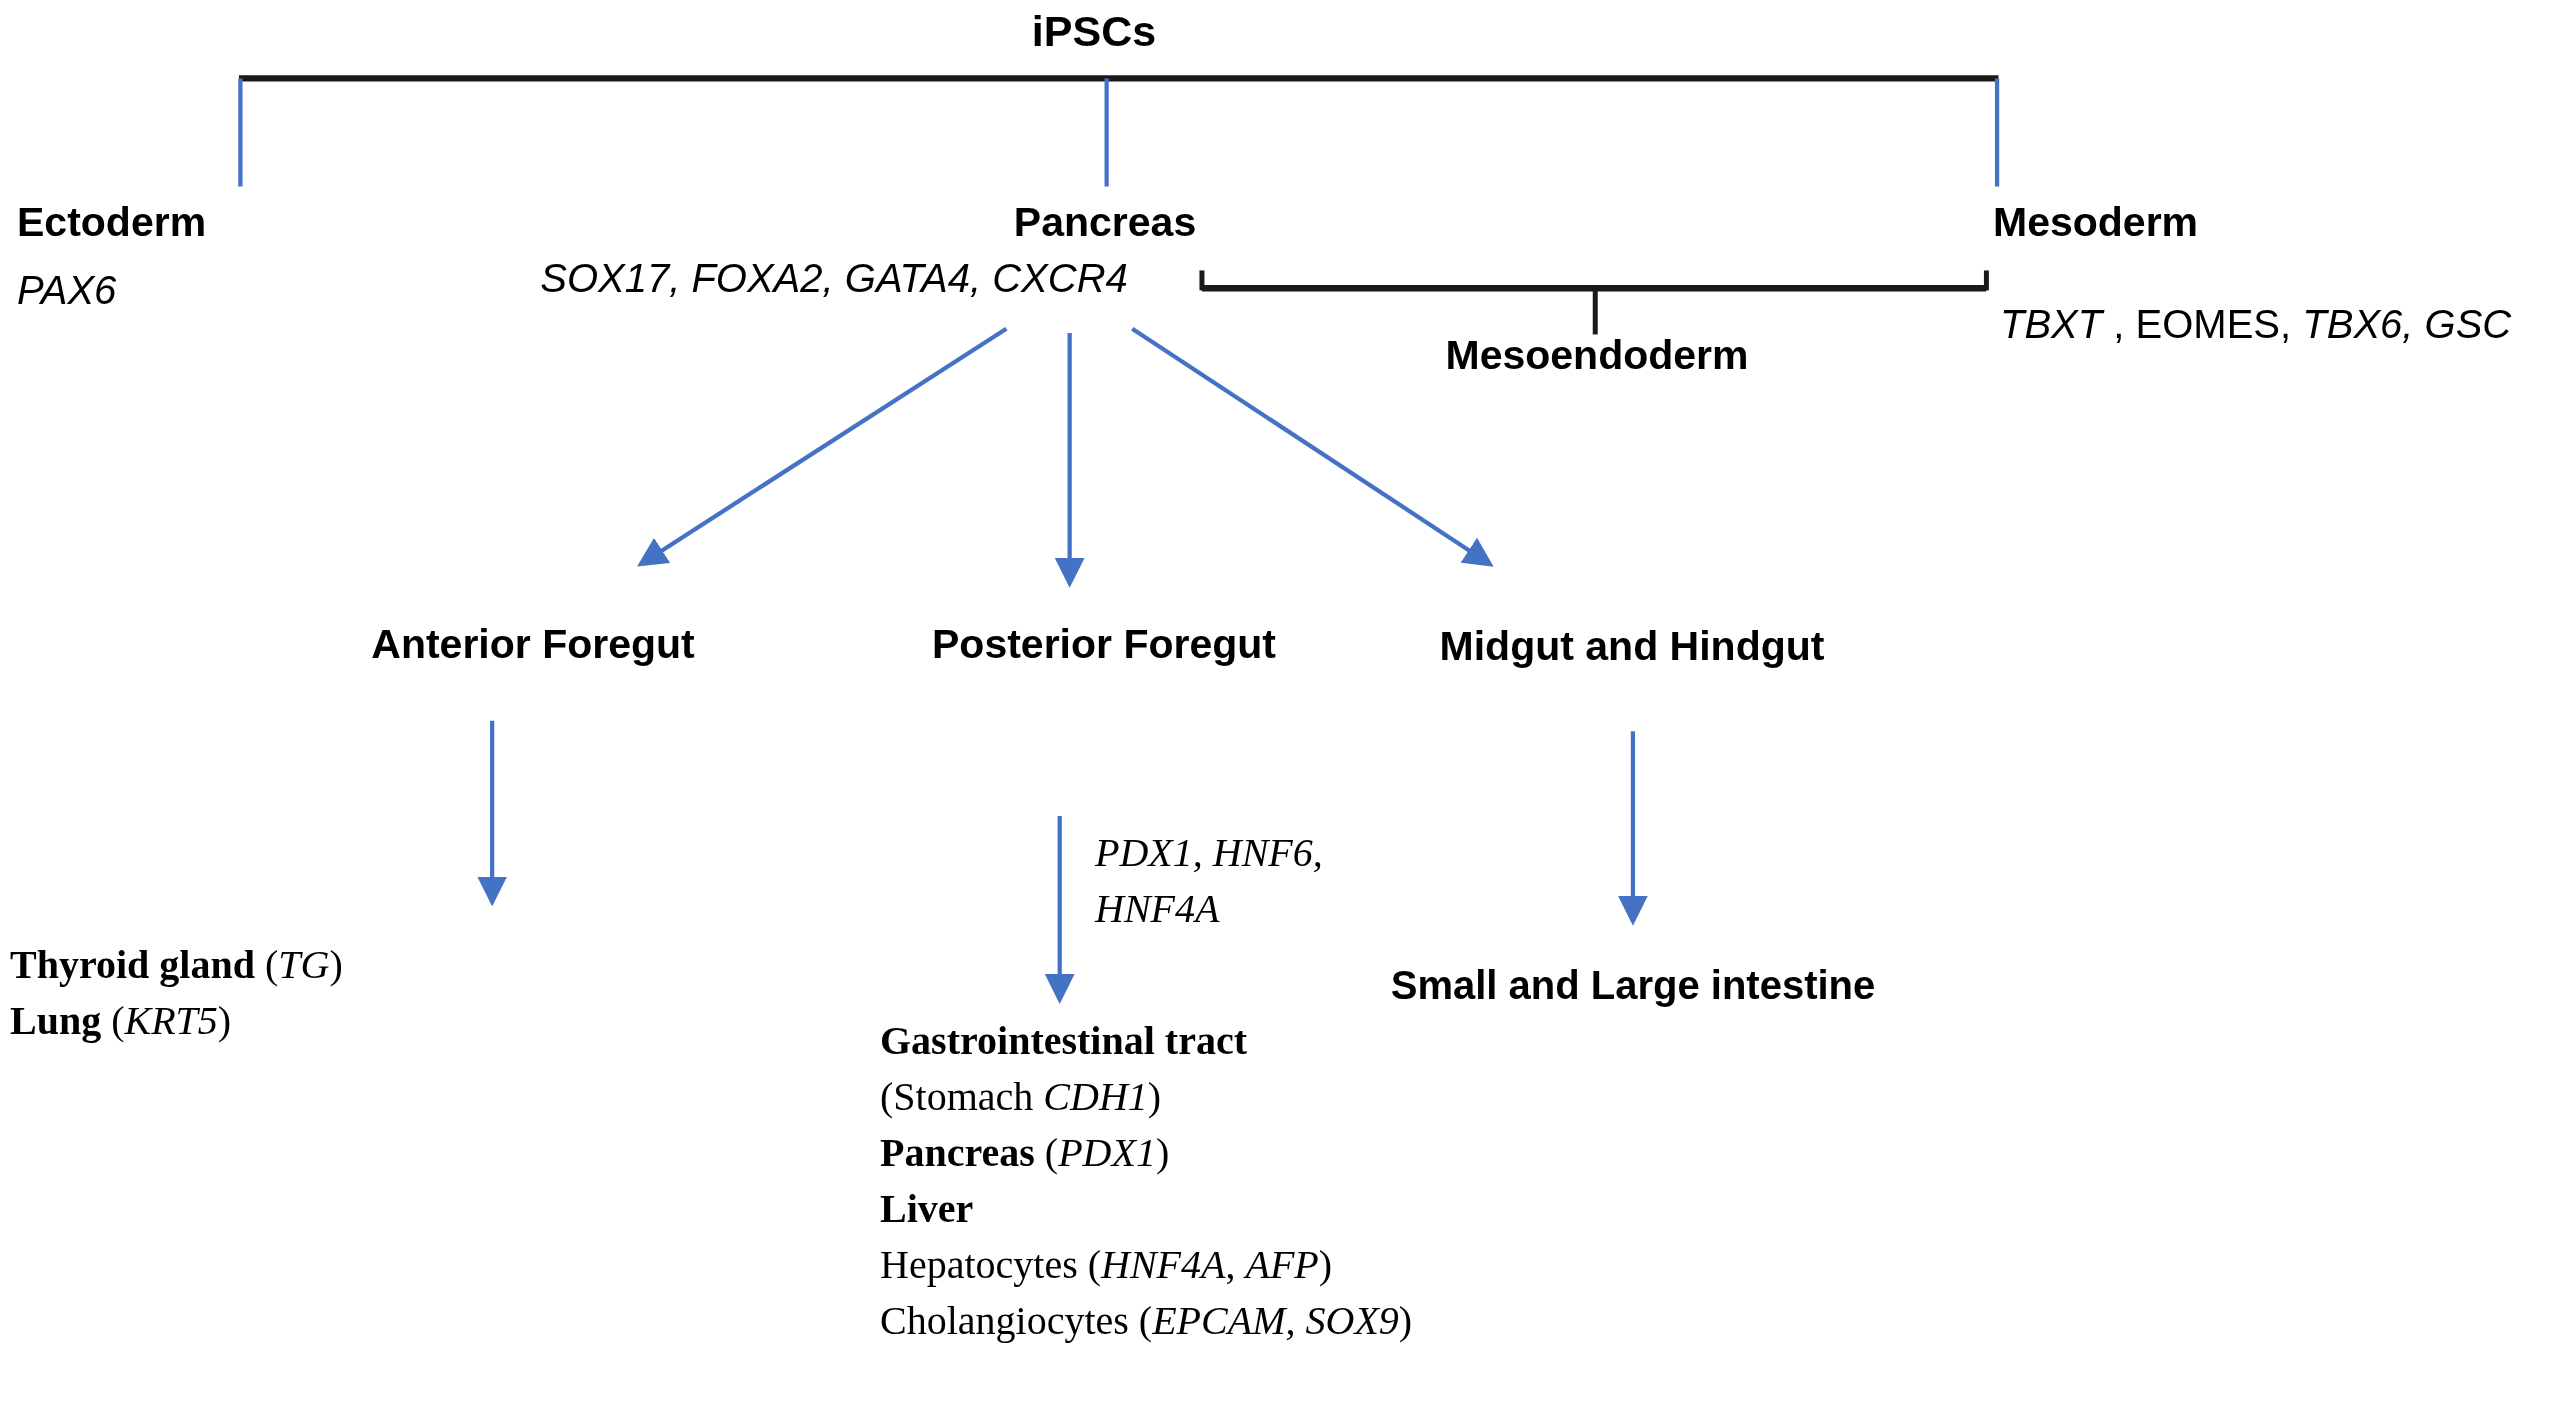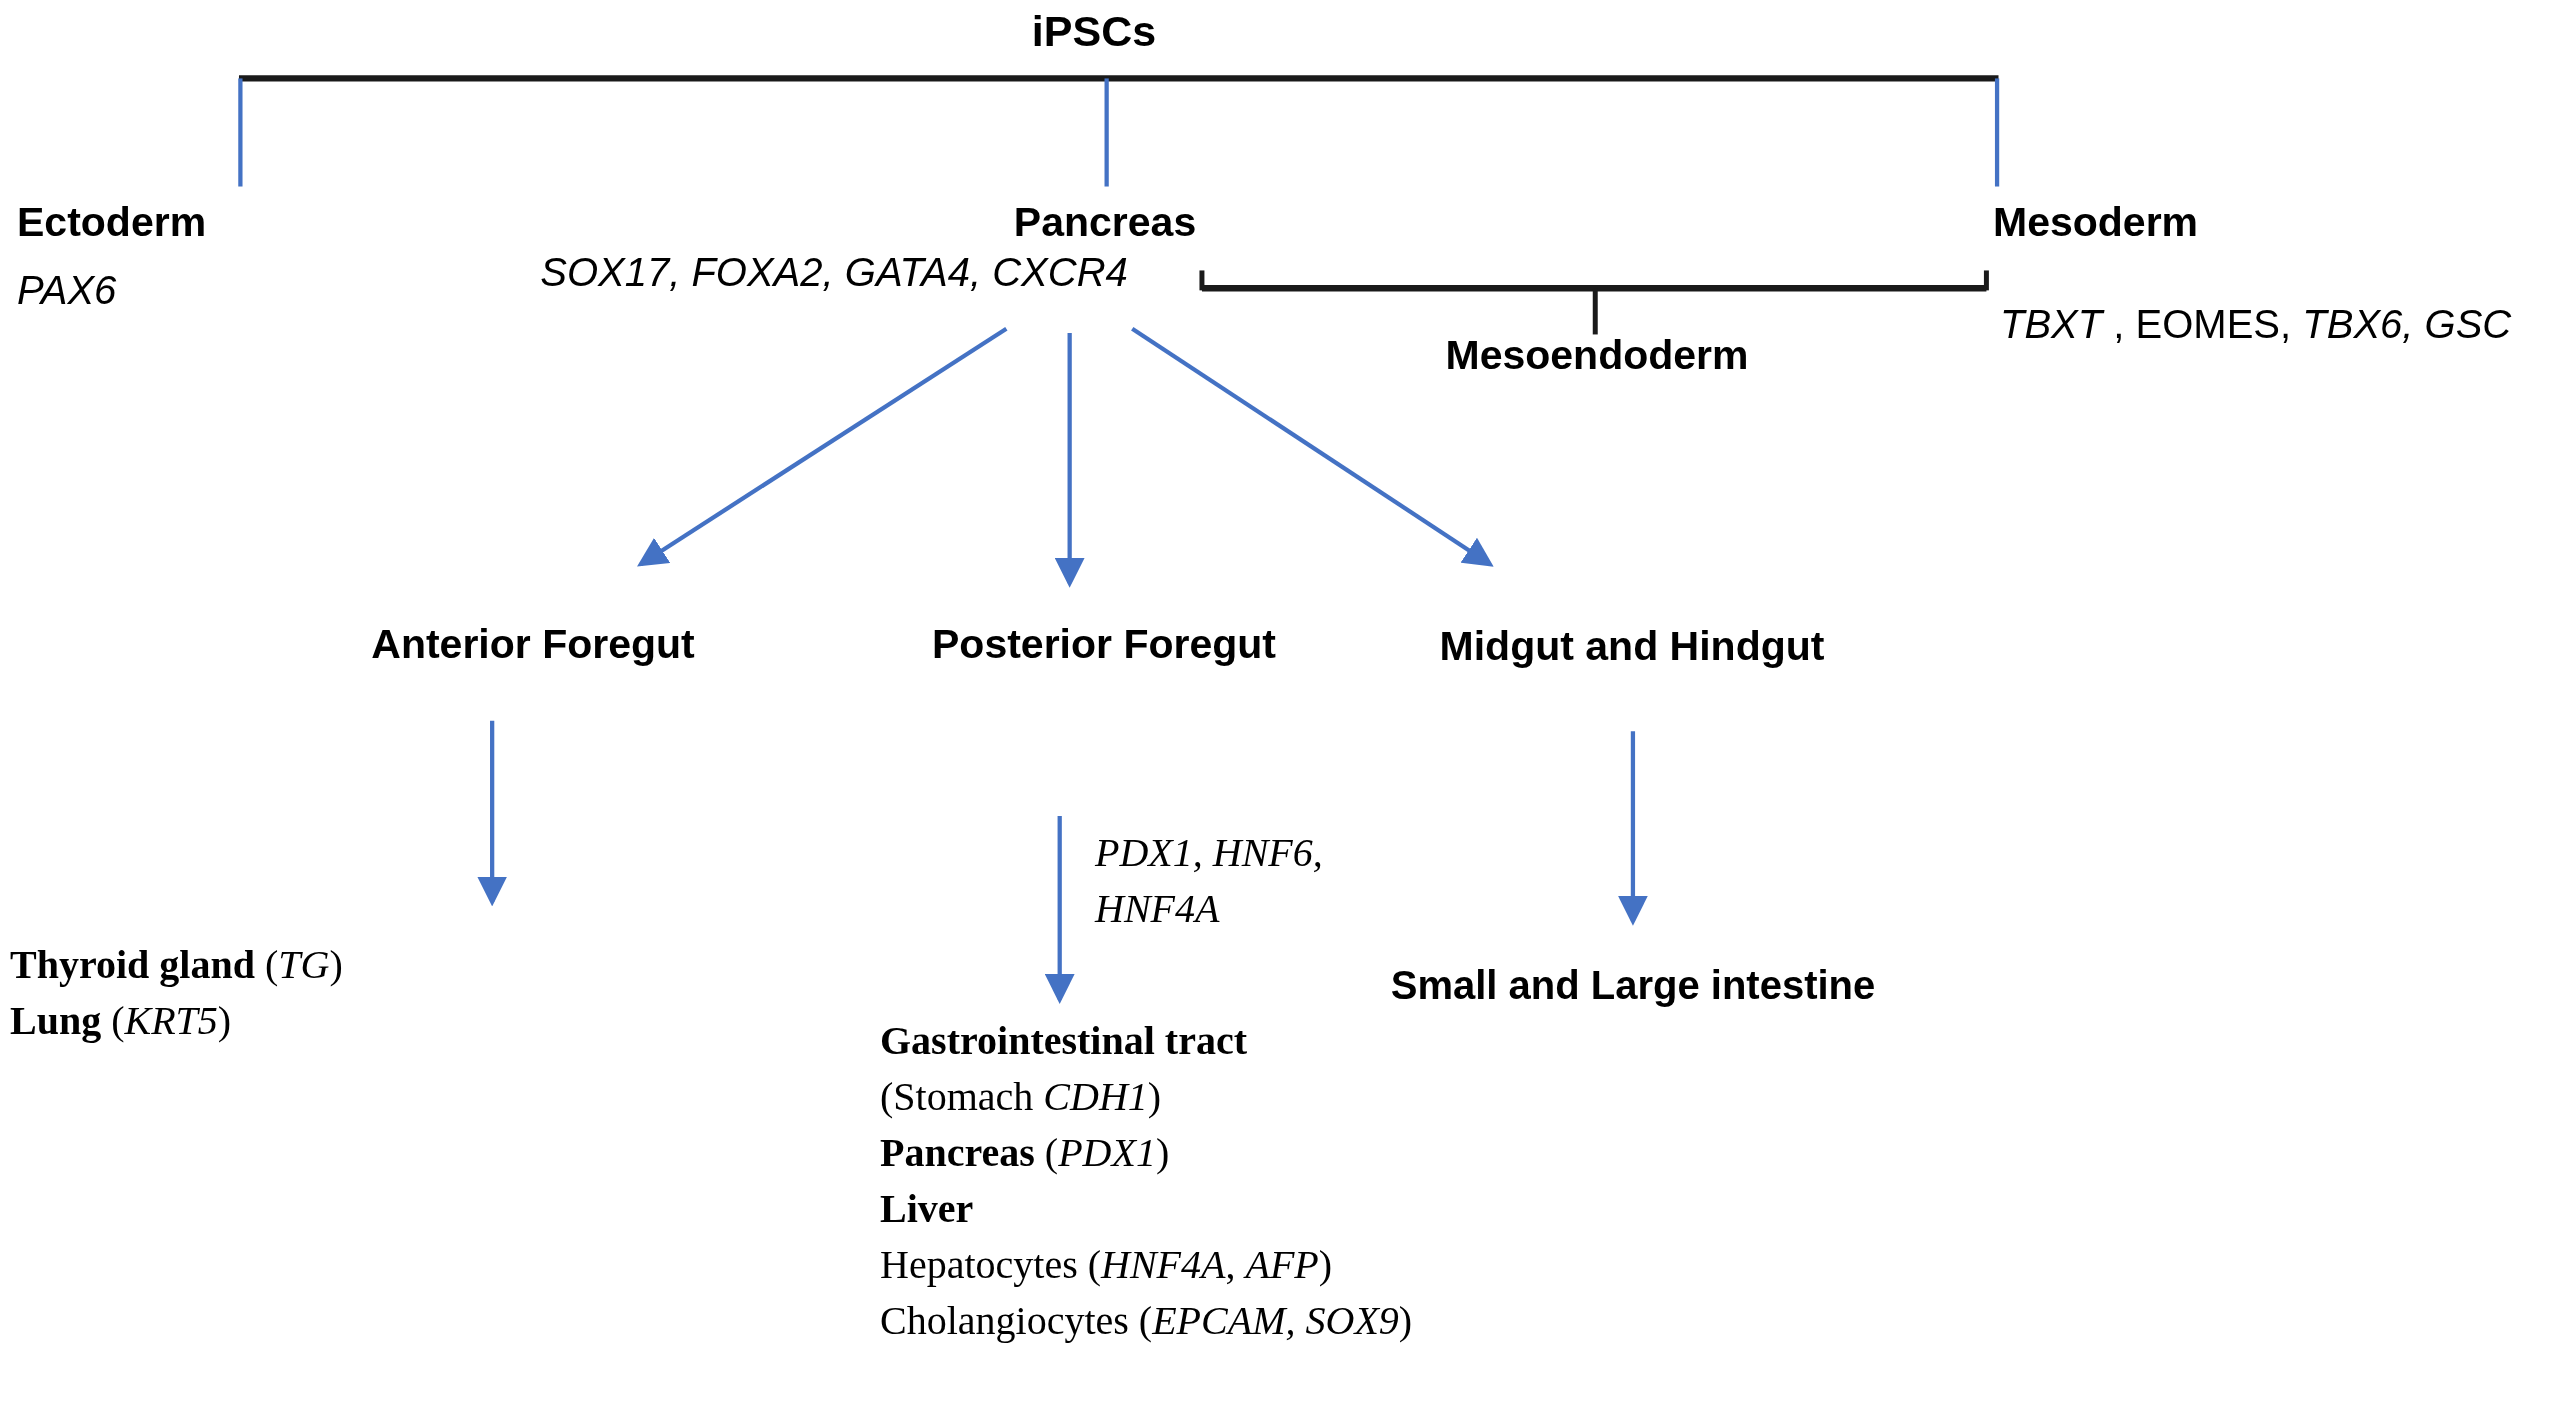--- a/index.html
+++ b/index.html
@@ -87,21 +87,21 @@
       <line x1="2296" y1="1028" x2="2296" y2="1295" stroke="#4472C4" stroke-width="6" marker-end="url(#ah)"></line>
     </g>
   </svg>
 
   <div class="lbl c bold s-title" style="left:1094px; top:5.7px;">iPSCs</div>
 
   <div class="lbl bold s-germ" style="left:17px; top:198px;">Ectoderm</div>
   <div class="lbl ital s-gene" style="left:17px; top:267px;">PAX6</div>
 
   <div class="lbl c bold s-germ" style="left:1105px; top:198px;">Pancreas</div>
-  <div class="lbl c ital s-gene" style="left:834px; top:249px;">SOX17, FOXA2, GATA4, CXCR4</div>
+  <div class="lbl c ital s-gene" style="left:834px; top:255px;">SOX17, FOXA2, GATA4, CXCR4</div>
 
   <div class="lbl bold s-germ" style="left:1993px; top:198px;">Mesoderm</div>
   <div class="lbl s-gene" style="left:2000px; top:301px;"><span class="ital">TBXT</span><span> , EOMES, </span><span class="ital">TBX6, GSC</span></div>
 
   <div class="lbl c bold s-germ" style="left:1597px; top:331px;">Mesoendoderm</div>
 
   <div class="lbl c bold s-gut" style="left:533px; top:620px;">Anterior Foregut</div>
   <div class="lbl c bold s-gut" style="left:1104px; top:620px;">Posterior Foregut</div>
   <div class="lbl c bold s-gut" style="left:1632px; top:622px;">Midgut and Hindgut</div>
 

